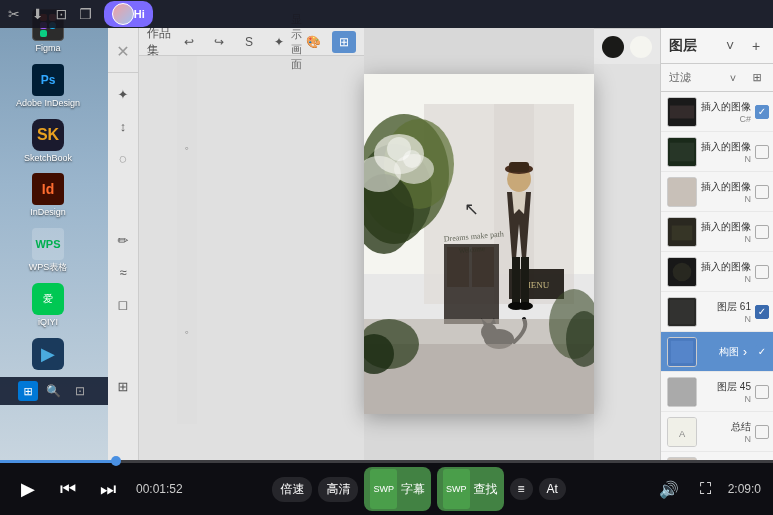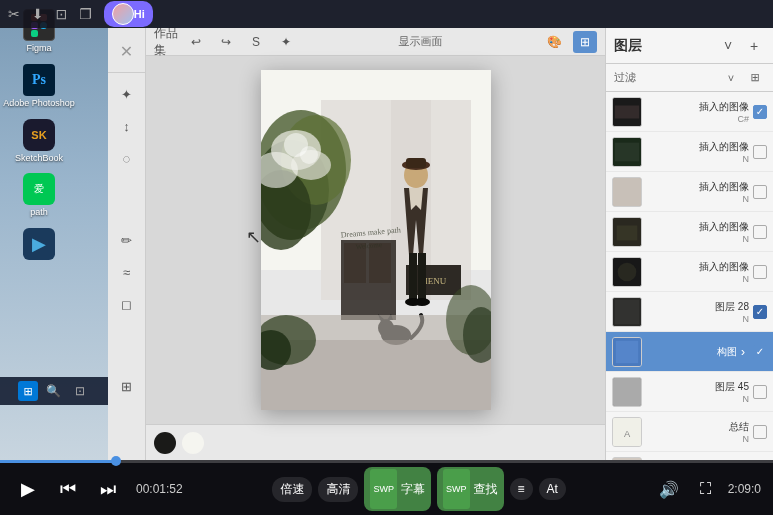--- a/index.html
+++ b/index.html
@@ -38,21 +38,21 @@
     }
 
     
     #desktop-icons {
       position: absolute;
       left: 0; top: 0;
       width: 85px;
       height: 100%;
       display: flex;
       flex-direction: column;
-      padding: 5px 0;
+      padding: 5px 9px;
       gap: 2px;
     }
 
     .desktop-icon {
       display: flex;
       flex-direction: column;
       align-items: center;
       padding: 4px 2px;
       cursor: pointer;
       border-radius: 3px;
@@ -151,21 +151,21 @@
       color: #555;
       font-size: 13px;
     }
     .toolbar-item.close-btn { color: #999; font-size: 16px; }
 
     
     #canvas-area {
       flex: 1;
       background: #e0e0e0;
       display: flex;
-      flex-direction: column;
+      flex-direction: row;
       position: relative;
     }
 
     #canvas-header {
       height: 28px;
       background: #e8e8e8;
       display: flex;
       align-items: center;
       justify-content: space-between;
       padding: 0 8px;
@@ -515,41 +515,53 @@
             <rect x="2" y="9" width="7" height="7" rx="2" fill="#a259ff"></rect>
             <rect x="2" y="17" width="7" height="7" rx="2" fill="#0acf83"></rect>
             <circle cx="14.5" cy="12.5" r="3.5" fill="#1abcfe"></circle>
           </svg>
         </div>
         <span class="icon-label">Figma</span>
       </div>
 
       <div class="desktop-icon">
         <div class="icon-img" style="background:#001e36;">
-          <span style="color:#31a8ff; font-weight:bold; font-size:14px;font-family:Liberation Serif, serif;">Ps</span>
-        </div>
-        <span class="icon-label">Adobe Photoshop</span>
+          <span style="color:#31a8ff; font-weight:bold; font-size:12px;">Ps</span>
+        </div>
+        <span class="icon-label">Adobe InDesign</span>
       </div>
 
 
       <div class="desktop-icon">
         <div class="icon-img" style="background:#1a1a2e; border-radius:8px;">
-          <span style="color:#e8a020; font-weight:bold; font-size:11px;">SK</span>
+          <span style="color:#e8a020; font-weight:bold; font-size:16px;">SK</span>
         </div>
         <span class="icon-label">SketchBook</span>
       </div>
 
-
-
+      <div class="desktop-icon">
+        <div class="icon-img" style="background:#410d00;">
+          <span style="color:#ff6c2f; font-weight:bold; font-size:14px;">Id</span>
+        </div>
+        <span class="icon-label">InDesign</span>
+      </div>
+
+
+      <div class="desktop-icon">
+        <div class="icon-img" style="background:#fff3;">
+          <span style="color:#00b050; font-weight:bold; font-size:11px;">WPS</span>
+        </div>
+        <span class="icon-label">WPS表格</span>
+      </div>
 
       <div class="desktop-icon">
         <div class="icon-img" style="background:#00c853; border-radius:6px;">
           <span style="color:white; font-size:10px;">爱</span>
         </div>
-        <span class="icon-label">path</span>
+        <span class="icon-label">iQIYI</span>
       </div>
 
       <div class="desktop-icon">
         <div class="icon-img" style="background:#1a3a5c; border-radius:6px;">
           <span style="color:#4aabde; font-size:18px;">▶</span>
         </div>
 
       </div>
     </div>
 
@@ -768,21 +780,21 @@
           </div>
 
           <div class="layer-item">
             <div class="layer-thumb" style="background:#2a2a28;">
               <svg width="30" height="30" viewBox="0 0 30 30">
                   <rect width="30" height="30" fill="#2a2a28"></rect>
                   <rect x="2" y="2" width="26" height="26" fill="#3a3a38" opacity="0.5"></rect>
                 </svg>
             </div>
             <div class="layer-info">
-              <div class="layer-name">图层 28</div>
+              <div class="layer-name">图层 61</div>
               <div class="layer-mode">N</div>
             </div>
             <div class="layer-check checked-dark">✓</div>
           </div>
 
           <div class="layer-item active">
             <div class="layer-thumb thumb-blue">
               <svg width="30" height="30" viewBox="0 0 30 30">
                   <rect width="30" height="30" fill="#4a7abe"></rect>
                   <rect x="3" y="3" width="24" height="24" fill="#5a8ace" opacity="0.7"></rect>

